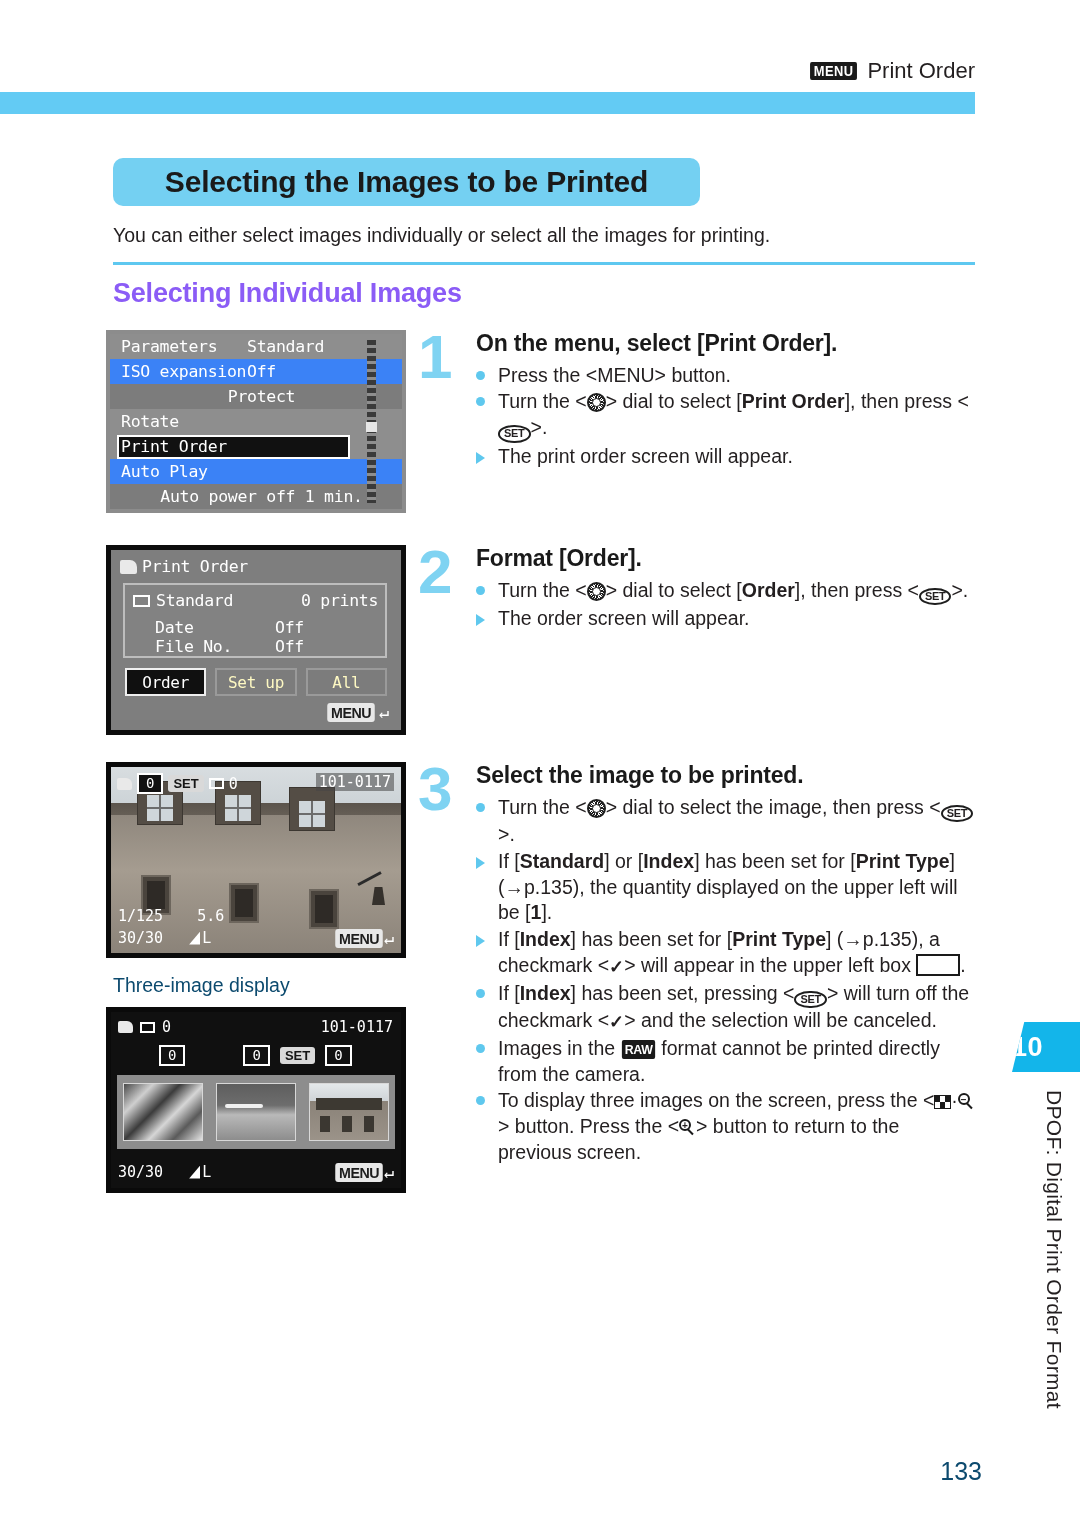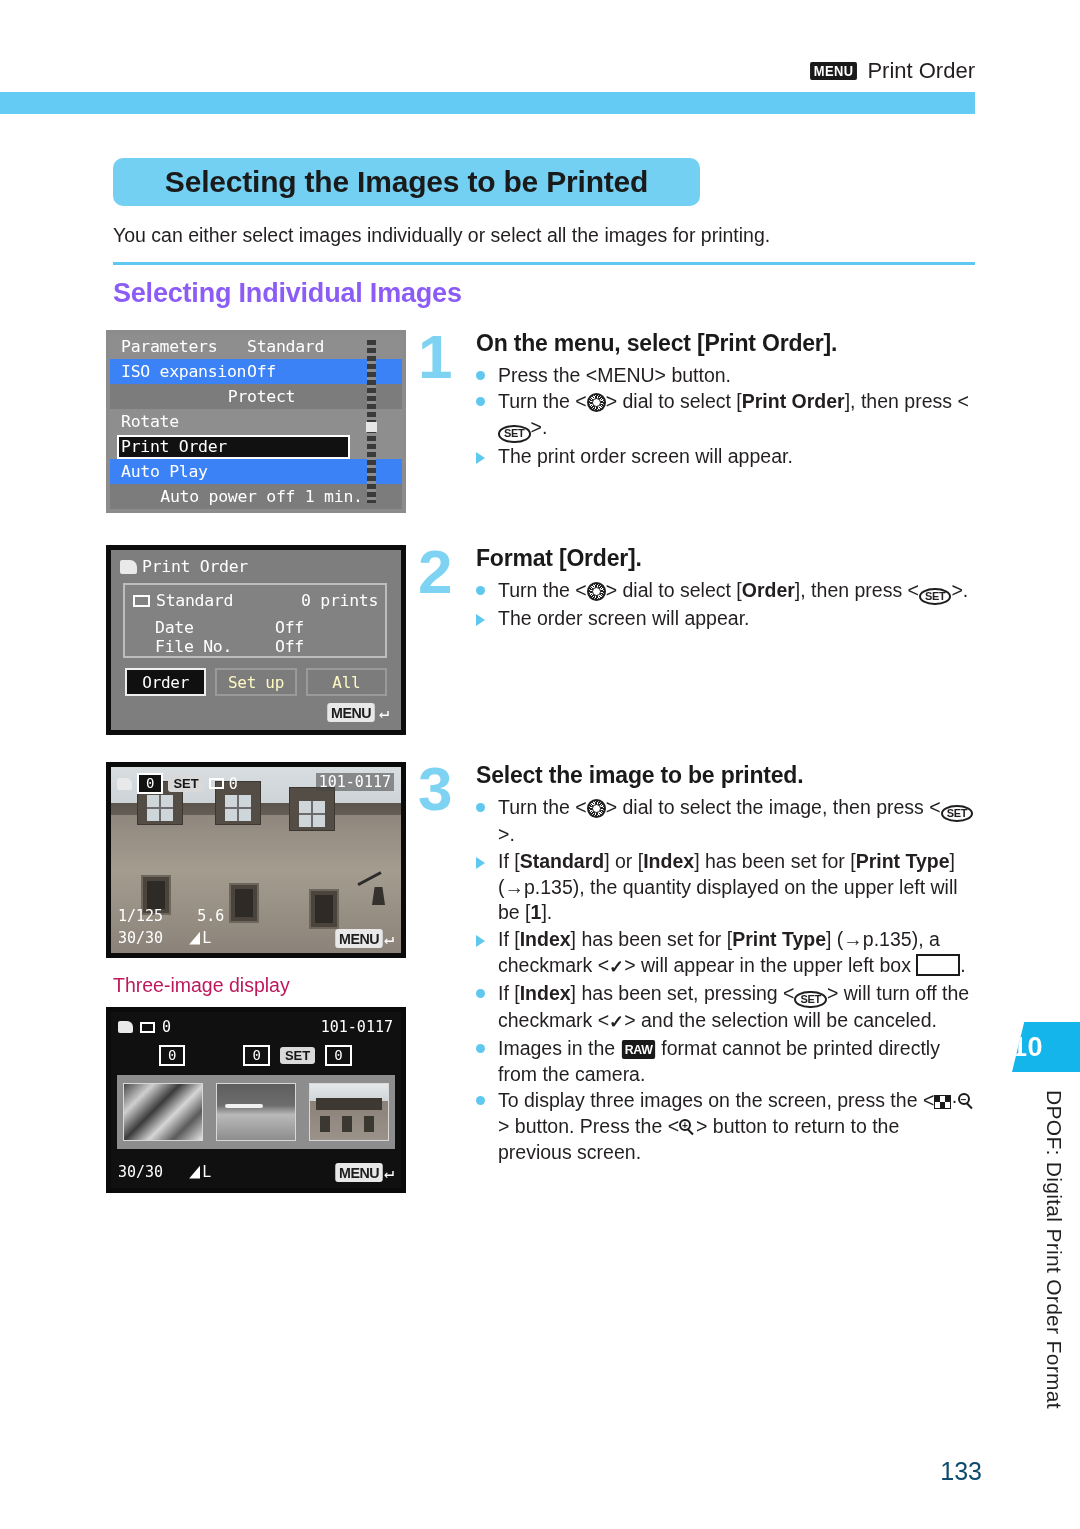--- a/index.html
+++ b/index.html
@@ -196,21 +196,21 @@
     display:flex; align-items:center; font-size:15px;
   }
   .qual-icon {
     display:inline-block; width:11px; height:13px; background:#fff;
     clip-path:polygon(100% 0,100% 100%,0 100%); margin:0 2px 0 26px;
   }
 
   
   .caption {
     position:absolute; left:113px; top:974px;
-    font-size:19.5px; color:#be185d;
+    font-size:19.5px; color:#0c4a6e;
   }
 
   
   #screen-three { top:1007px; width:300px; height:186px; background:#0a0a0a; padding:5px; }
   #screen-three .lcd-inner { background:#101010; }
   .ti-top { position:absolute; left:7px; top:6px; display:flex; align-items:center; gap:7px; font-size:15px; }
   .ti-file { position:absolute; right:8px; top:6px; font-size:15px; }
   .ti-counts {
     position:absolute; left:0; right:0; top:32px; height:22px;
     display:flex; align-items:center; gap:10px; padding-left:48px;

